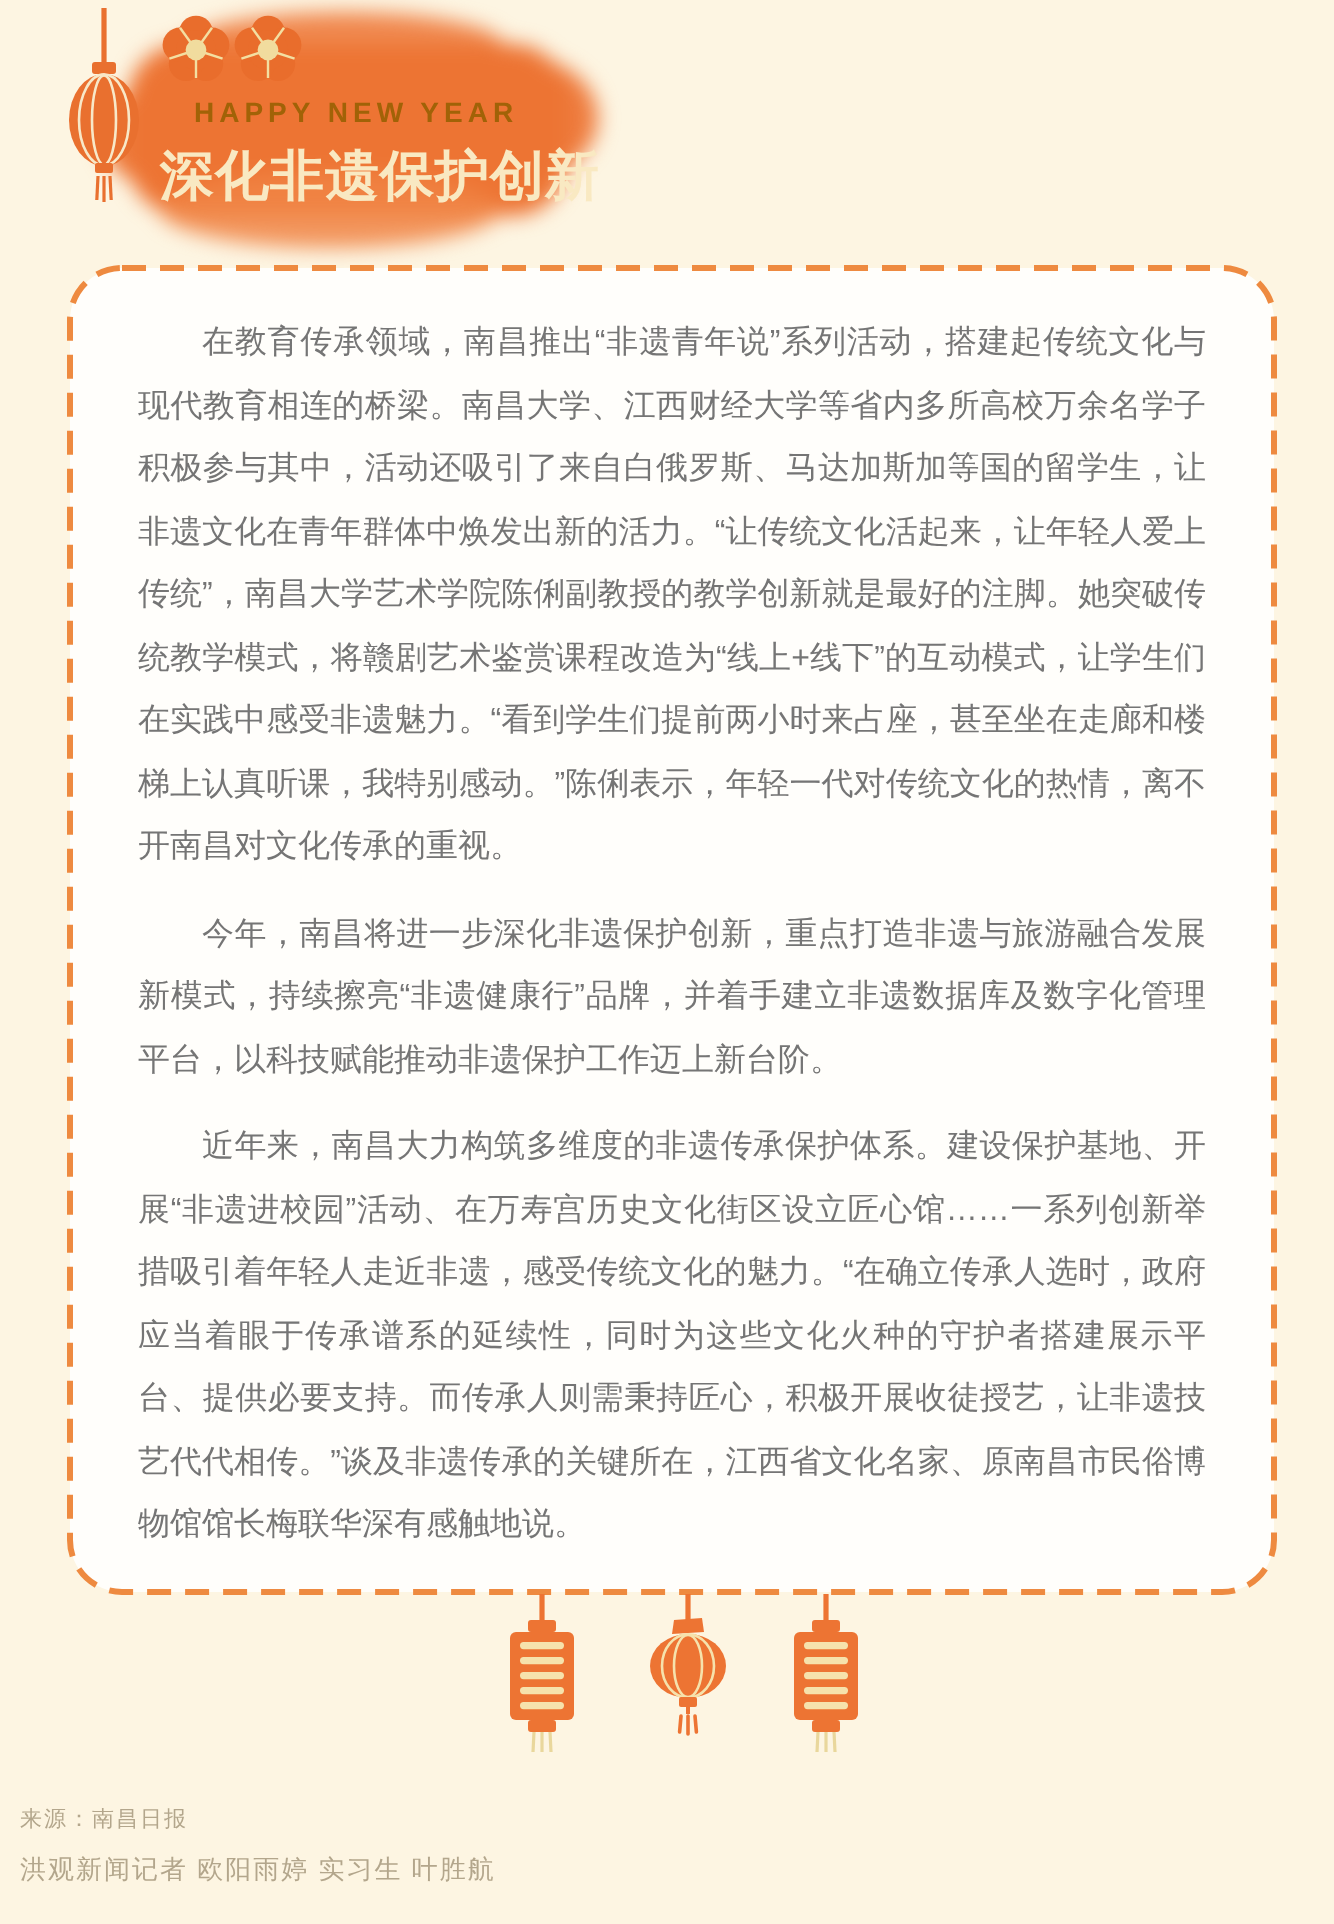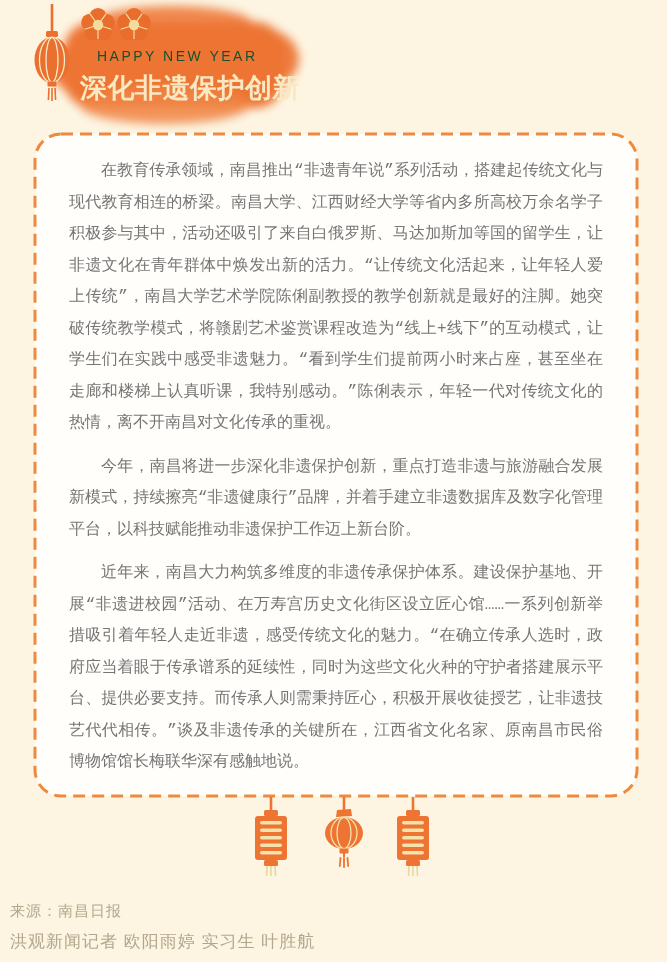--- a/index.html
+++ b/index.html
@@ -13,54 +13,53 @@
   
   .brush-layer{position:absolute;left:52px;top:10px;width:244px;height:112px;filter:blur(5px);z-index:1;}
   .brush-main{position:absolute;left:12px;top:12px;right:12px;bottom:14px;background:#ed7433;border-radius:28px;}
   .brush-b1{position:absolute;left:-2px;top:32px;width:66px;height:52px;border-radius:50%;background:#ee7c3e;}
   .brush-b2{position:absolute;right:-3px;top:18px;width:78px;height:62px;border-radius:50%;background:#ee7c3e;}
   .brush-b3{position:absolute;left:28px;bottom:-2px;width:170px;height:38px;border-radius:50%;background:#f08545;opacity:.85;}
   .brush-b4{position:absolute;left:40px;top:-4px;width:160px;height:34px;border-radius:50%;background:#ee7c3e;opacity:.9;}
 
   .header-greeting{
     position:absolute;left:97px;top:48px;z-index:3;
-    color:#14532d;font-size:14px;letter-spacing:2.5px;font-weight:normal;
+    color:#a16207;font-size:14px;letter-spacing:2.5px;font-weight:bold;
   }
   .header-title{
     position:absolute;left:80px;top:70px;z-index:3;
     color:#f9e9c2;font-size:27px;font-weight:bold;letter-spacing:0.5px;
   }
   .top-lantern{position:absolute;left:29px;top:4px;z-index:2;}
   .flowers{position:absolute;left:80px;top:4px;z-index:3;display:flex;}
 
   
   .article-box{position:absolute;left:33px;top:132px;width:606px;height:666px;z-index:2;}
   .article-border{position:absolute;left:0;top:0;}
   .article-content{
     position:absolute;left:0;top:0;width:606px;height:666px;box-sizing:border-box;
     padding:24px 36px 12px 36px;
-    font-family:Liberation Mono, monospace;
   }
   .article-content p{
     margin:0 0 12px 0;
     font-size:16px;line-height:31.5px;color:#757575;
     text-align:justify;text-indent:2em;
   }
 
   
   .bottom-lanterns{position:absolute;left:0;top:797px;width:667px;z-index:3;}
   .bl{position:absolute;top:0;}
   .bl-1{left:251px;}
   .bl-2{left:322px;}
   .bl-3{left:393px;}
 
   
   .footer{position:absolute;left:10px;top:902px;z-index:2;color:#b3a68c;}
-  .footer .src{font-size:15px;letter-spacing:1px;}
-  .footer .byline{font-size:17px;letter-spacing:1px;margin-top:9px;}
+  .footer .src{font-size:11px;letter-spacing:1px;}
+  .footer .byline{font-size:13px;letter-spacing:1px;margin-top:9px;}
 </style>
 </head>
 <body>
 
 <div class="stage">
 
   <div class="brush-layer">
     <div class="brush-b1"></div>
     <div class="brush-b2"></div>
     <div class="brush-b4"></div>

